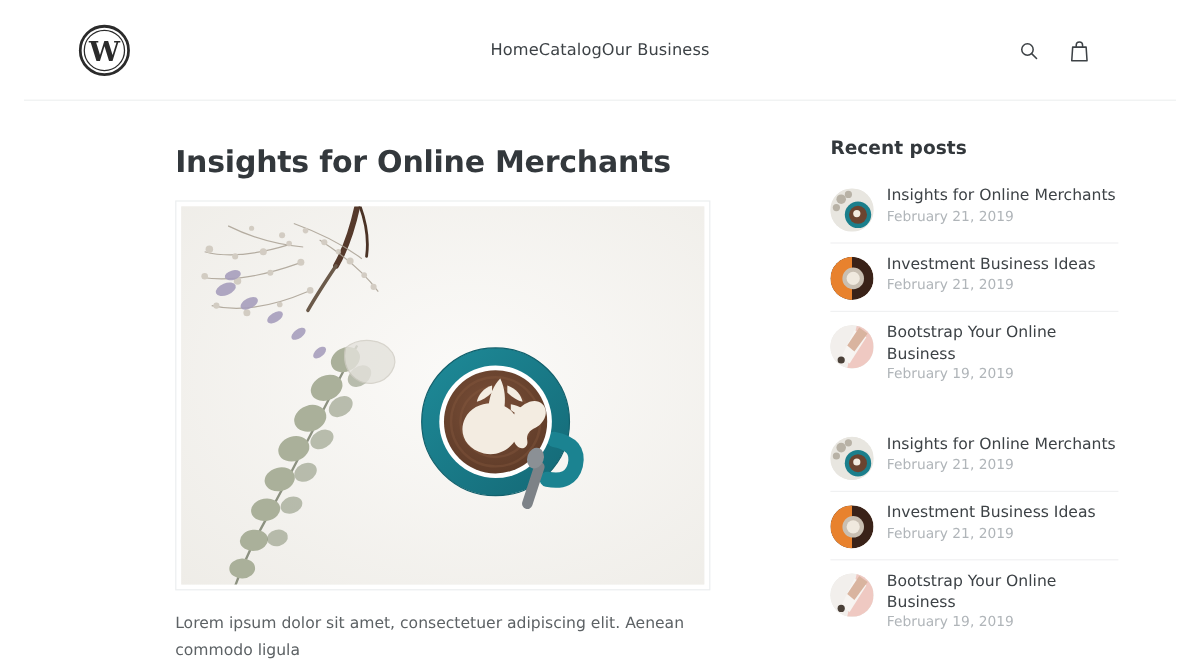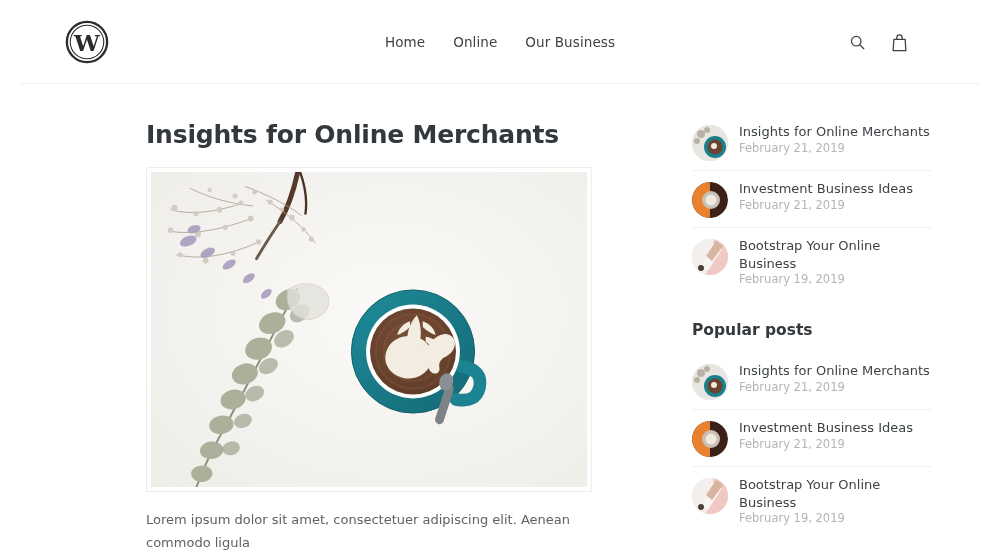--- a/index.html
+++ b/index.html
@@ -33,21 +33,20 @@
     align-items: center;
     padding-left: 42px;
   }
   .wp-logo { width: 46px; height: 46px; display:block; }
 
   .main-nav {
     position: absolute;
     left: 0; right: 0;
     display: flex;
     justify-content: center;
-    gap: 28px;
     pointer-events: none;
   }
   .main-nav a {
     pointer-events: auto;
     font-size: 13.5px;
     color: #3d4246;
     text-decoration: none;
     letter-spacing: .1px;
   }
   .header-actions {
@@ -167,21 +166,21 @@
     <div class="logo-wrap">
       <svg class="wp-logo" viewBox="0 0 48 48">
         <circle cx="24" cy="24" r="21" fill="none" stroke="#2b2b2b" stroke-width="2.4"></circle>
         <circle cx="24" cy="24" r="17.5" fill="none" stroke="#2b2b2b" stroke-width="1.1"></circle>
         <text x="24" y="33.5" text-anchor="middle" font-family="DejaVu Serif, serif" font-size="24" font-weight="700" fill="#2b2b2b">W</text>
       </svg>
     </div>
 
     <nav class="main-nav">
       <a href="#">Home</a>
-      <a href="#">Online</a>
+      <a href="#">Catalog</a>
       <a href="#">Our Business</a>
     </nav>
 
     <div class="header-actions">
       <div class="icon-btn">
         <svg width="17" height="17" viewBox="0 0 20 20">
           <circle cx="8.5" cy="8.5" r="5.6" fill="none" stroke="#3d4246" stroke-width="1.5"></circle>
           <line x1="12.6" y1="12.6" x2="17.4" y2="17.4" stroke="#3d4246" stroke-width="1.5" stroke-linecap="round"></line>
         </svg>
       </div>
@@ -320,20 +319,21 @@
           </g>
         </svg>
       </div>
 
       <p class="post-body">Lorem ipsum dolor sit amet, consectetuer adipiscing elit. Aenean commodo ligula</p>
     </main>
 
     <aside class="sidebar-col">
 
       <section class="widget">
+        <h2 class="widget-title">Recent posts</h2>
         <ul class="post-list">
 
           <li class="post-item">
             <span class="thumb">
               <svg viewBox="0 0 36 36">
                 <rect width="36" height="36" fill="#e8e6e0"></rect>
                 <g fill="#b8b2a6">
                     <circle cx="9" cy="9" r="4"></circle>
                     <circle cx="15" cy="5" r="3"></circle>
                     <circle cx="5" cy="16" r="3"></circle>
@@ -378,21 +378,20 @@
             <span class="post-meta">
               <a class="post-link" href="#">Bootstrap Your Online Business</a>
               <span class="post-date">February 19, 2019</span>
             </span>
           </li>
 
         </ul>
       </section>
 
       <section class="widget">
-        <h2 class="widget-title">Popular posts</h2>
         <ul class="post-list">
 
           <li class="post-item">
             <span class="thumb">
               <svg viewBox="0 0 36 36">
                 <rect width="36" height="36" fill="#e8e6e0"></rect>
                 <g fill="#b8b2a6">
                     <circle cx="9" cy="9" r="4"></circle>
                     <circle cx="15" cy="5" r="3"></circle>
                     <circle cx="5" cy="16" r="3"></circle>

